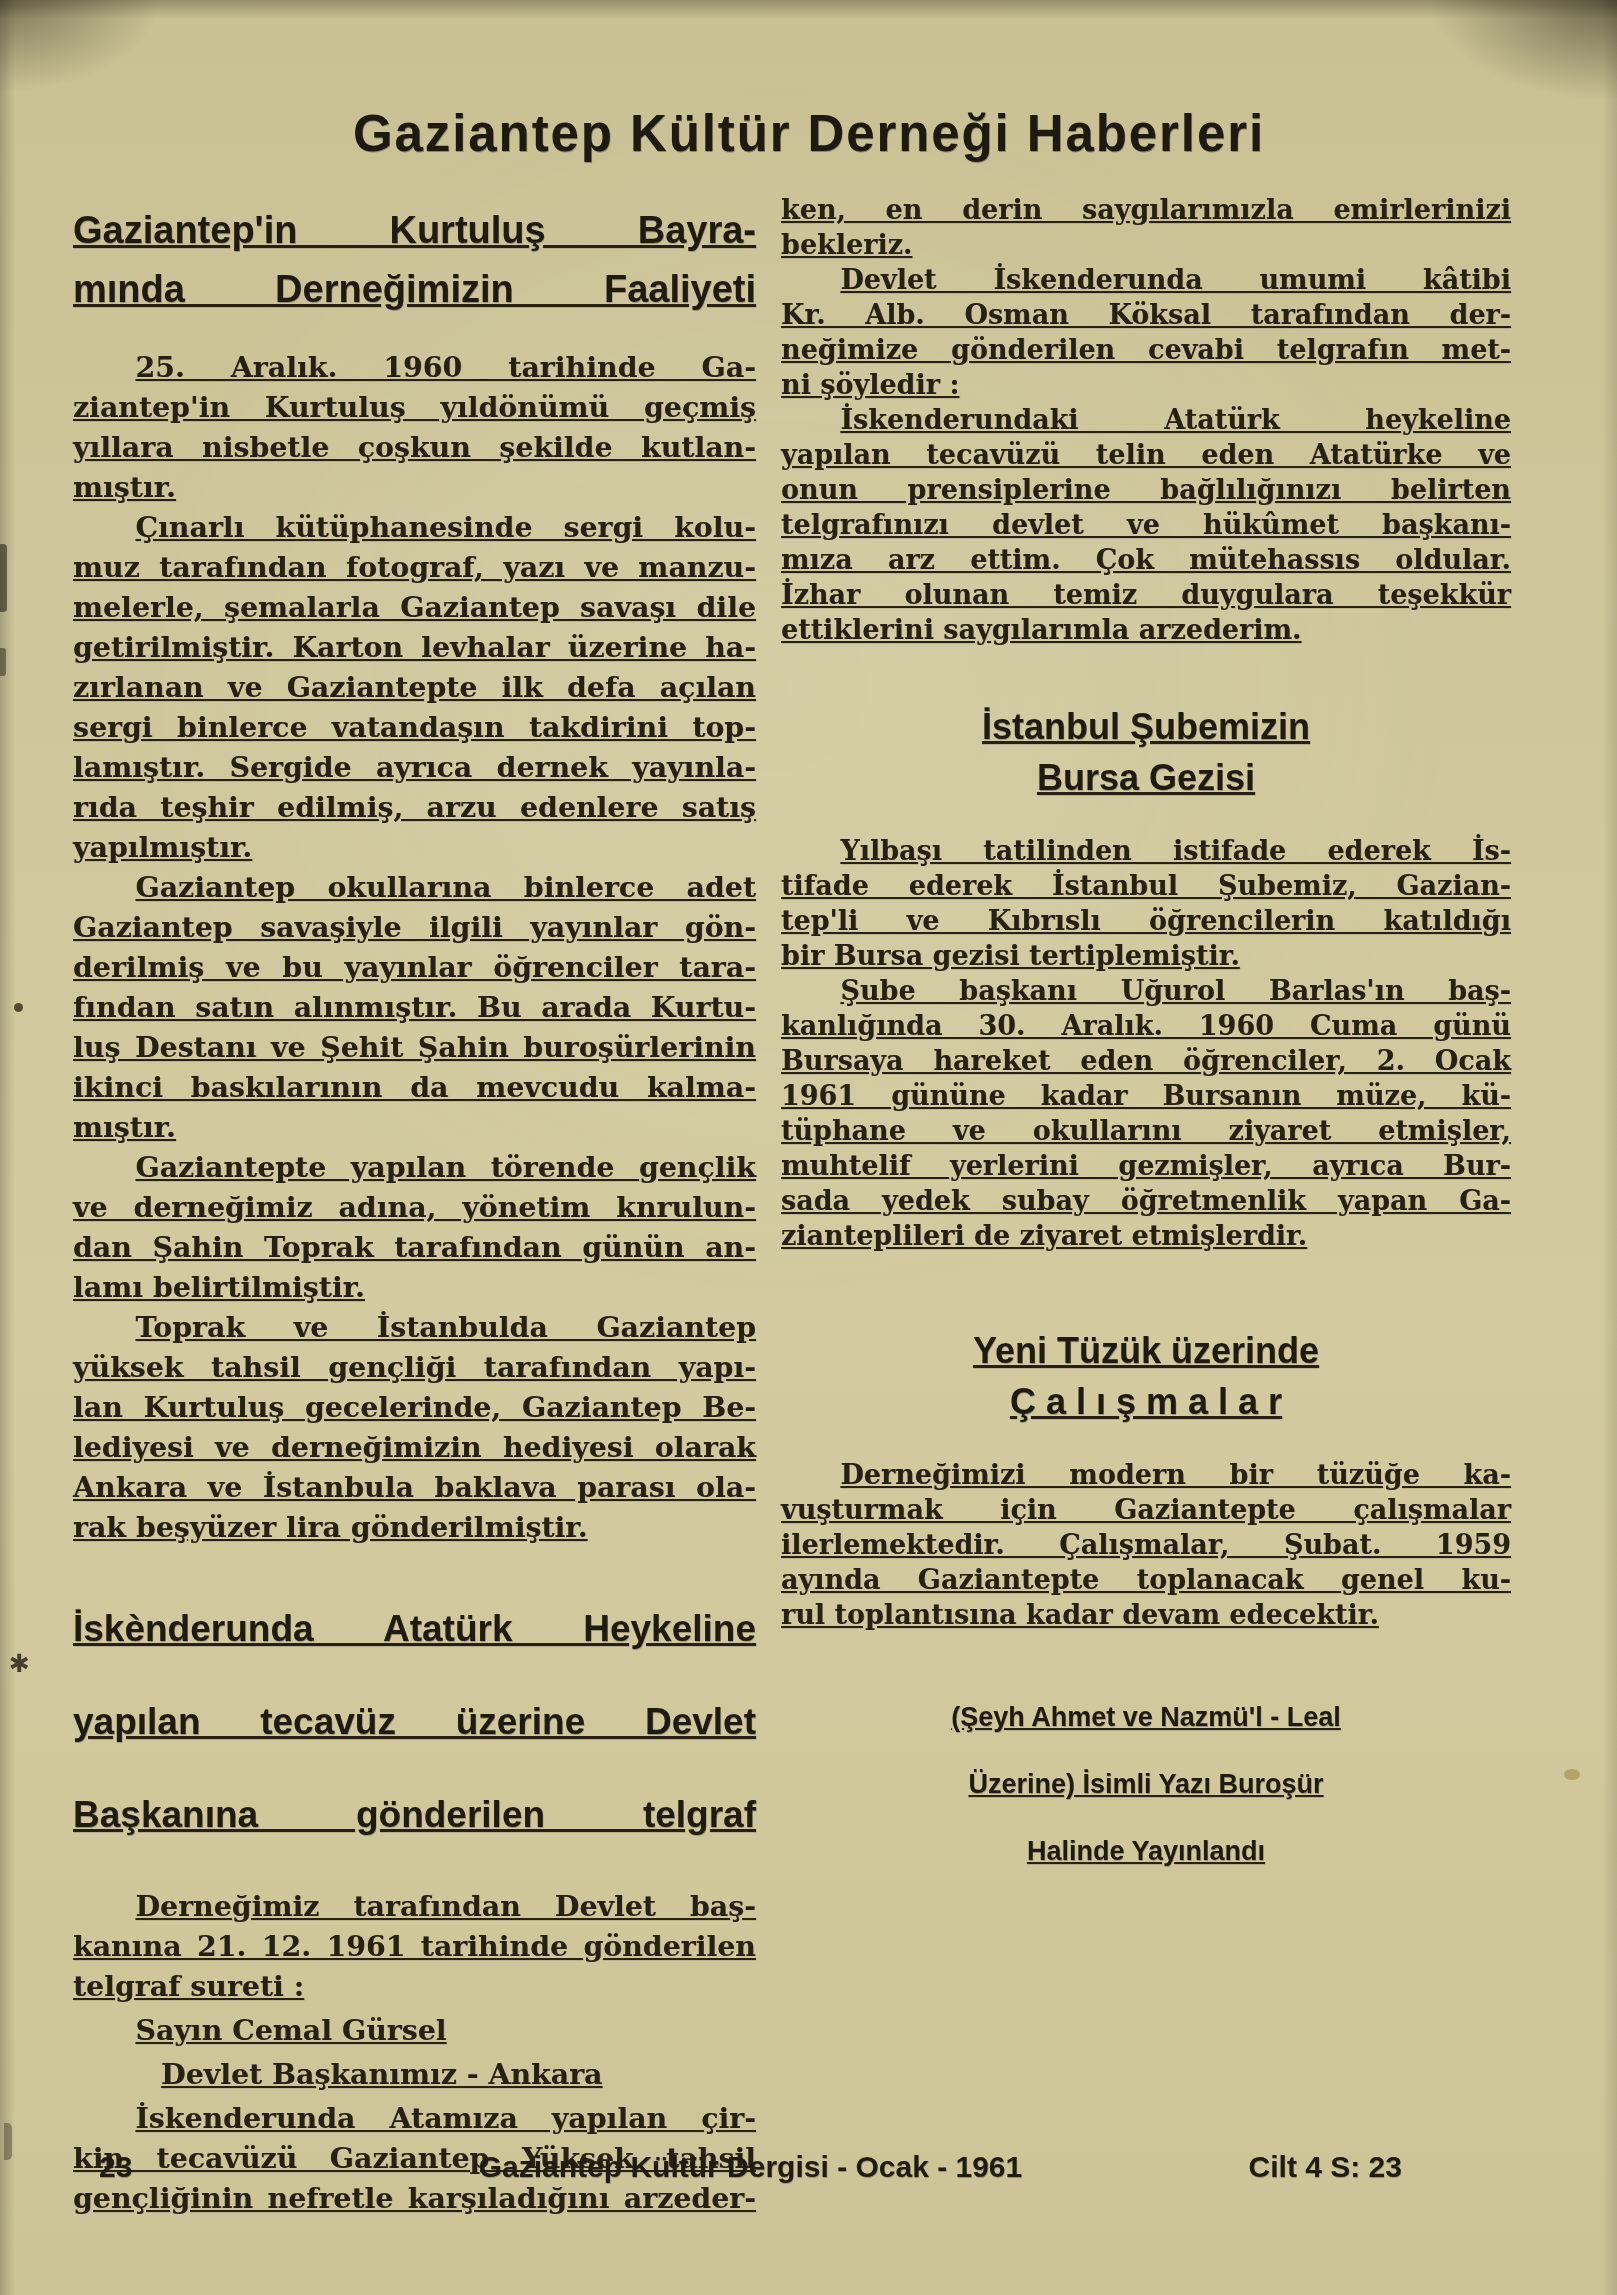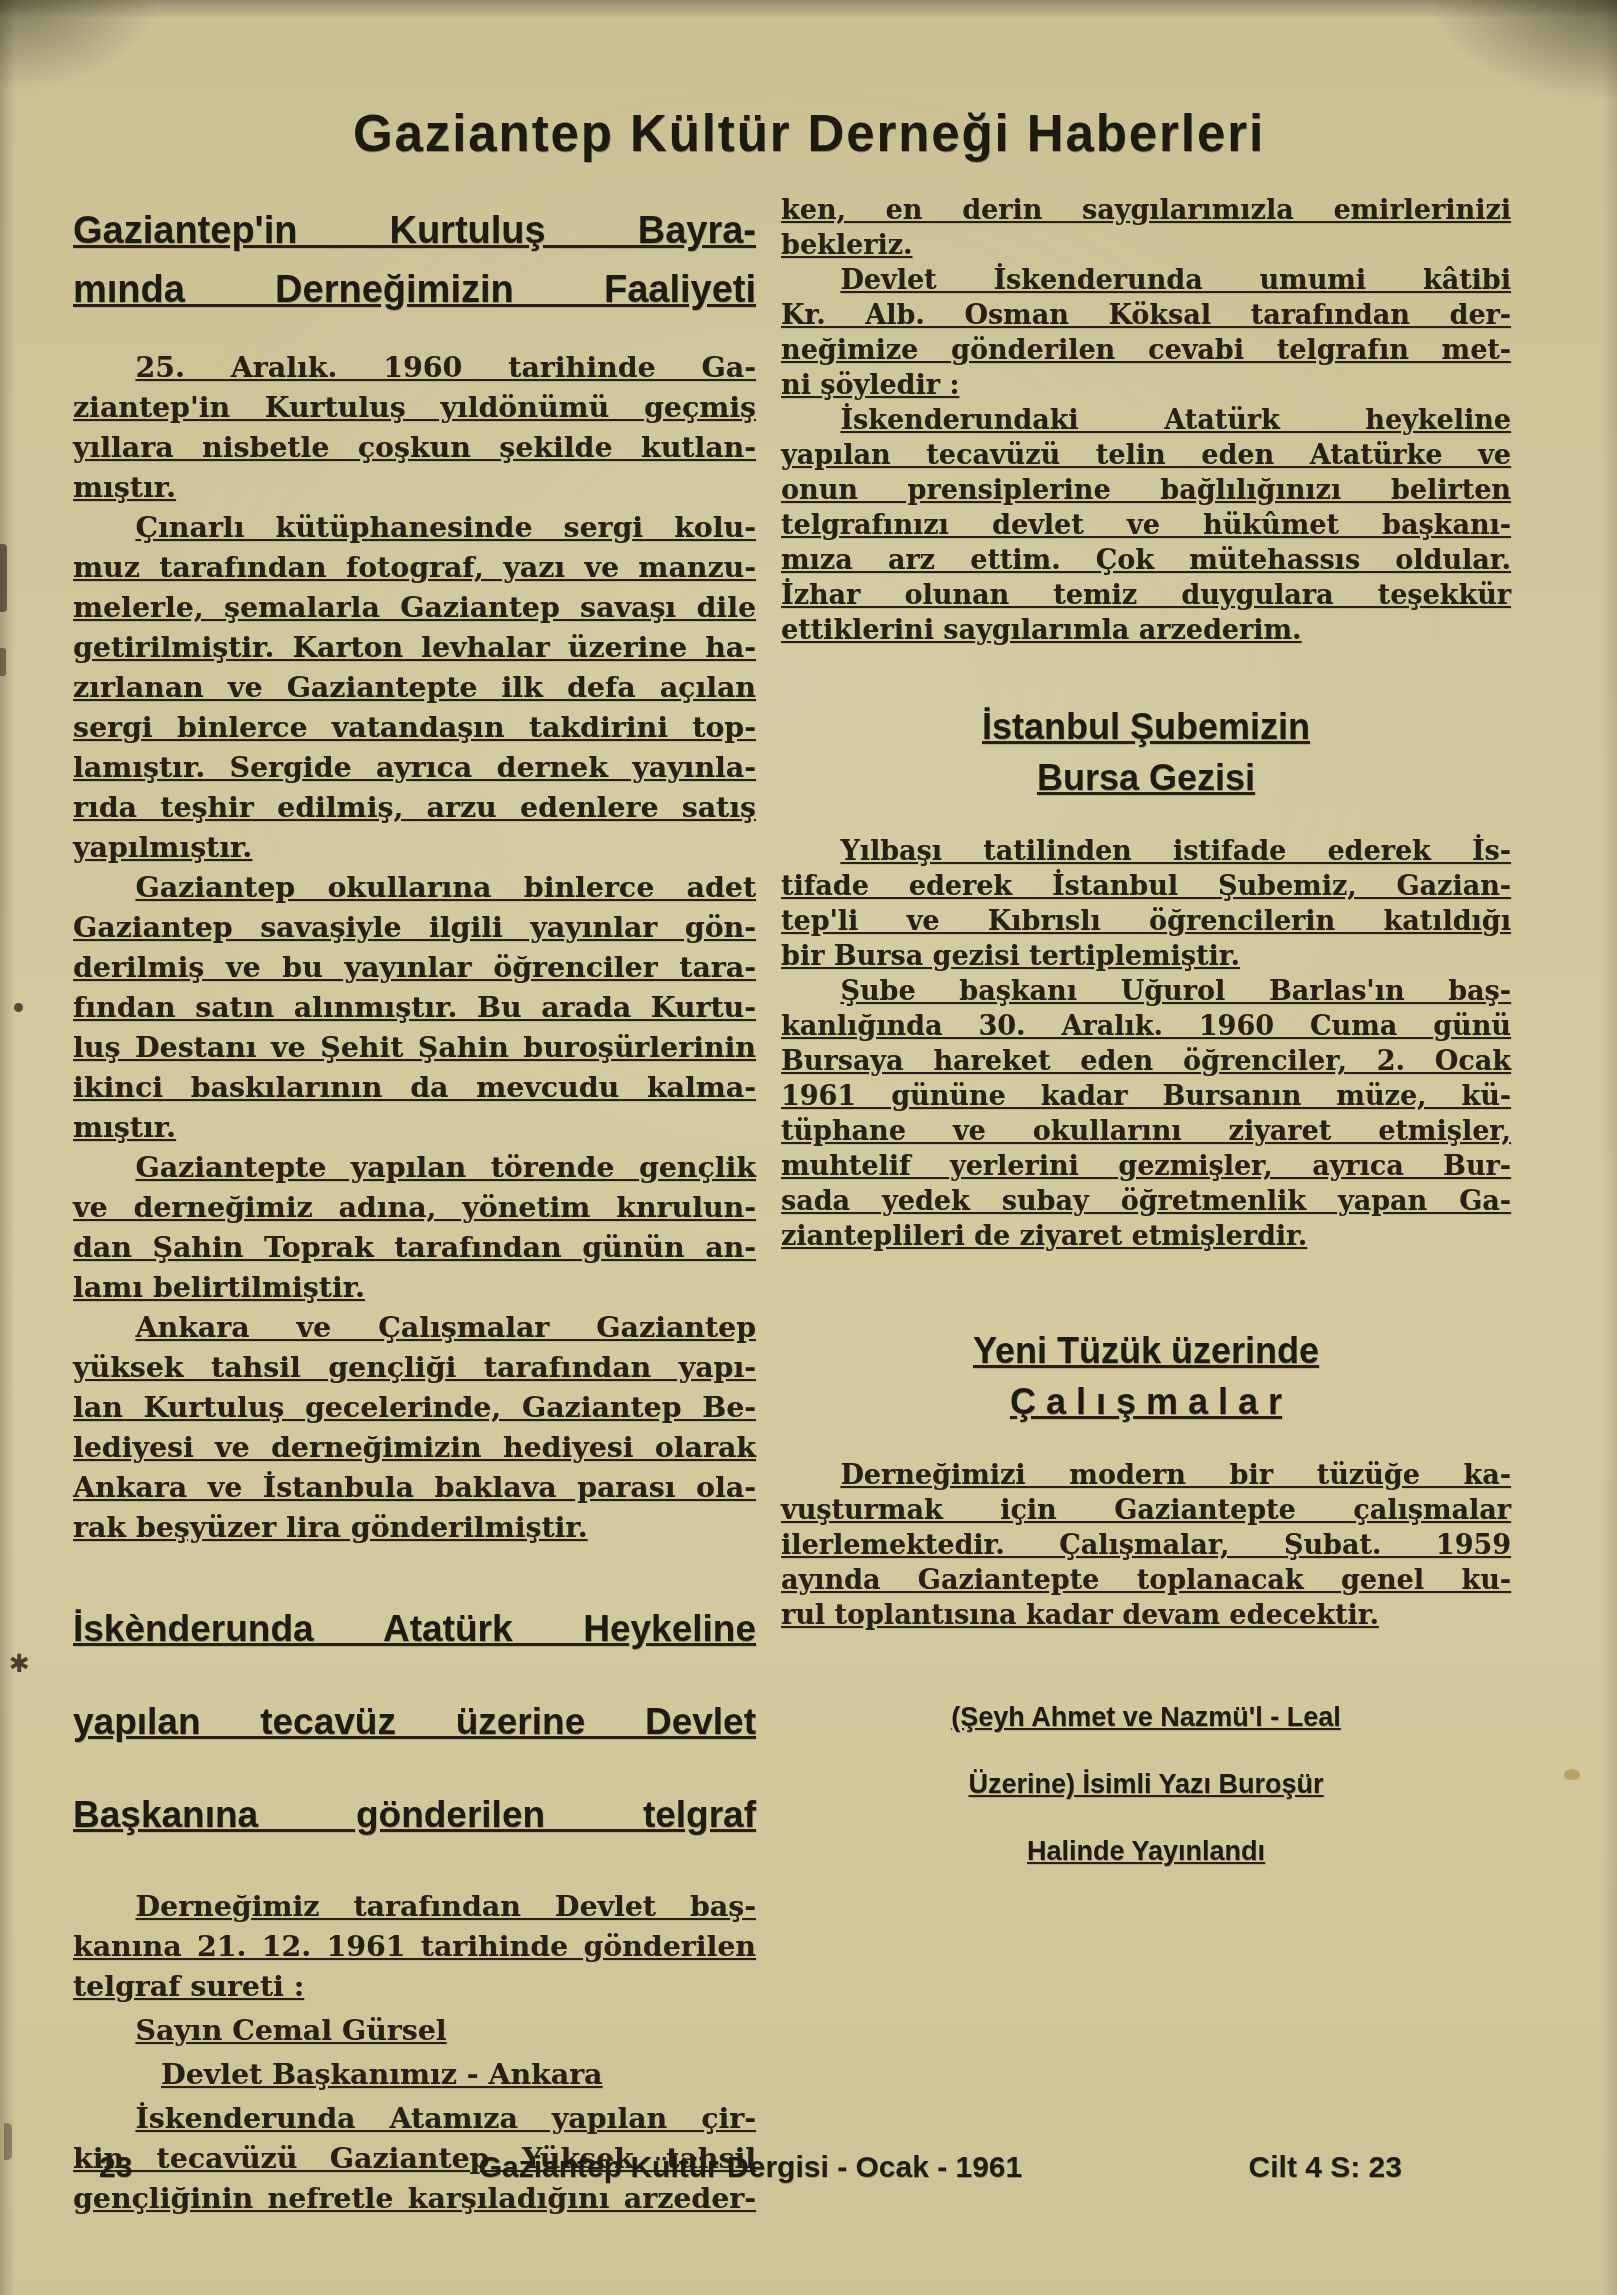--- a/index.html
+++ b/index.html
@@ -113,21 +113,21 @@
           <div class="line">ikinci baskılarının da mevcudu kalma-</div>
           <div class="line last">mıştır.</div>
         </div>
       <div class="para">
           <div class="line first">Gaziantepte yapılan törende gençlik</div>
           <div class="line">ve derneğimiz adına, yönetim knrulun-</div>
           <div class="line">dan Şahin Toprak tarafından günün an-</div>
           <div class="line last">lamı belirtilmiştir.</div>
         </div>
       <div class="para">
-          <div class="line first">Ankara ve Çalışmalar Gaziantep</div>
+          <div class="line first">Toprak ve İstanbulda Gaziantep</div>
           <div class="line">yüksek tahsil gençliği tarafından yapı-</div>
           <div class="line">lan Kurtuluş gecelerinde, Gaziantep Be-</div>
           <div class="line">lediyesi ve derneğimizin hediyesi olarak</div>
           <div class="line">Ankara ve İstanbula baklava parası ola-</div>
           <div class="line last">rak beşyüzer lira gönderilmiştir.</div>
         </div>
 
       <h2 class="headline h-tel">
           <div class="hline first">İskènderunda Atatürk Heykeline</div>
           <div class="hline">yapılan tecavüz üzerine Devlet</div>

